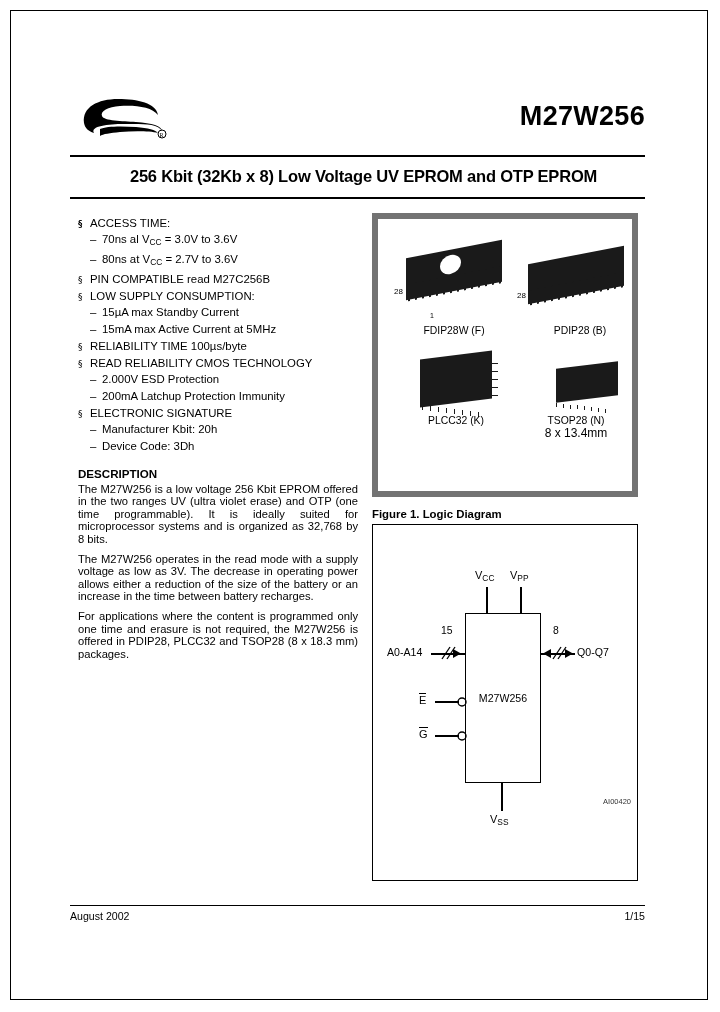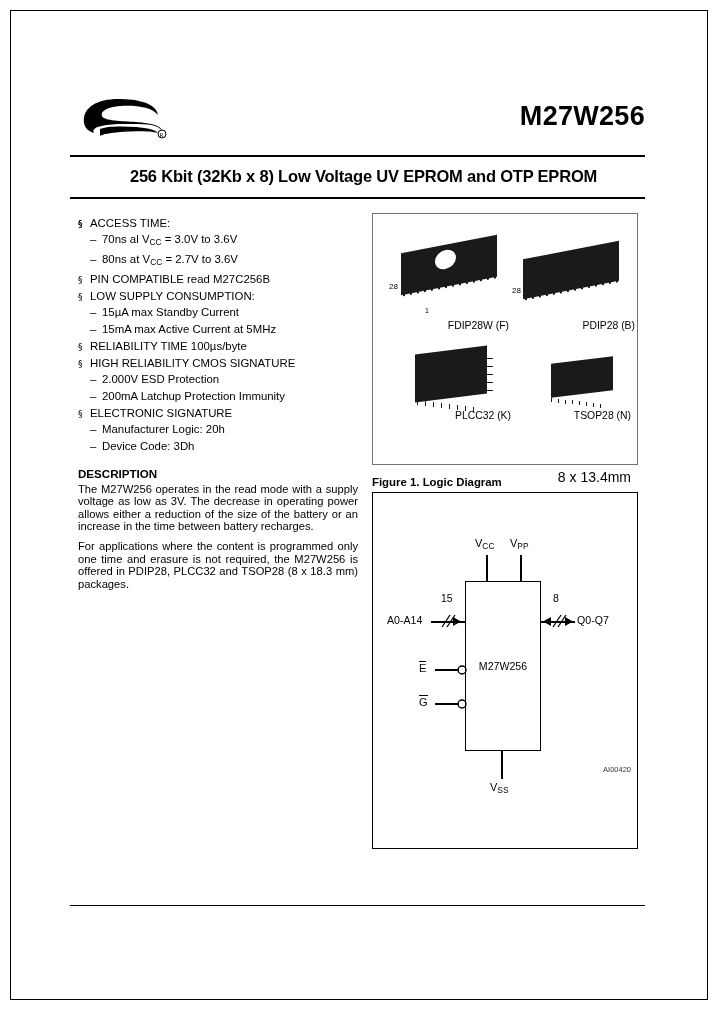--- a/index.html
+++ b/index.html
@@ -153,35 +153,34 @@
     font-size: 11.2px;
     line-height: 12.6px;
     text-align: justify;
     margin: 0 0 7px 0;
   }
 
   
   .pkg-box {
     position: relative;
     width: 266px;
-    height: 252px;
-    border: 1px solid #737373;
+    height: 284px;
+    border: 6px solid #737373;
     box-sizing: border-box;
     background: #fff;
   }
   .pkg-caption {
     position: absolute;
-    text-align: right;
+    text-align: center;
     font-size: 10.4px;
     width: 120px;
   }
   .pkg-caption .sub2 {
     display: block;
-    font-size: 14px;
-    margin-top: 48px;
+    font-size: 12px;
   }
 
   
   .chip {
     position: absolute;
     background: #1a1a1a;
   }
   .fdip-body {
     left: 28px;
     top: 30px;
@@ -397,49 +396,50 @@
                 <span>15mA max Active Current at 5MHz</span>
               </li>
             </ul>
           </li>
           <li>
             <span class="bullet">§</span>
             <span>RELIABILITY TIME 100µs/byte</span>
           </li>
           <li>
             <span class="bullet">§</span>
-            <span>HIGH RELIABILITY CMOS SIGNATURE</span>
+            <span>READ RELIABILITY CMOS TECHNOLOGY</span>
             <ul class="sub">
               <li>
                 <span class="dash">–</span>
                 <span>2.000V ESD Protection</span>
               </li>
               <li>
                 <span class="dash">–</span>
                 <span>200mA Latchup Protection Immunity</span>
               </li>
             </ul>
           </li>
           <li>
             <span class="bullet">§</span>
             <span>ELECTRONIC SIGNATURE</span>
             <ul class="sub">
               <li>
                 <span class="dash">–</span>
-                <span>Manufacturer Logic: 20h</span>
+                <span>Manufacturer Kbit: 20h</span>
               </li>
               <li>
                 <span class="dash">–</span>
                 <span>Device Code: 3Dh</span>
               </li>
             </ul>
           </li>
         </ul>
 
         <div class="desc-head">DESCRIPTION</div>
+        <p class="desc-p">The M27W256 is a low voltage 256 Kbit EPROM offered in the two ranges UV (ultra violet erase) and OTP (one time programmable). It is ideally suited for microprocessor systems and is organized as 32,768 by 8 bits.</p>
         <p class="desc-p">The M27W256 operates in the read mode with a supply voltage as low as 3V. The decrease in operating power allows either a reduction of the size of the battery or an increase in the time between battery recharges.</p>
         <p class="desc-p">For applications where the content is programmed only one time and erasure is not required, the M27W256 is offered in PDIP28, PLCC32 and TSOP28 (8 x 18.3 mm) packages.</p>
       </div>
 
       <div class="col-right">
 
         <div class="pkg-box">
 
           <div class="chip fdip-body"></div>
           <div class="fdip-window"></div>
@@ -578,14 +578,18 @@
 
           <div class="sig-code">AI00420</div>
         </div>
 
       </div>
     </div>
   </div>
 
   <div class="footer">
     <div class="footer-rule"></div>
+    <div class="footer-row">
+      <span>August 2002</span>
+      <span>1/15</span>
+    </div>
   </div>
 </div>
 
 </body></html>

